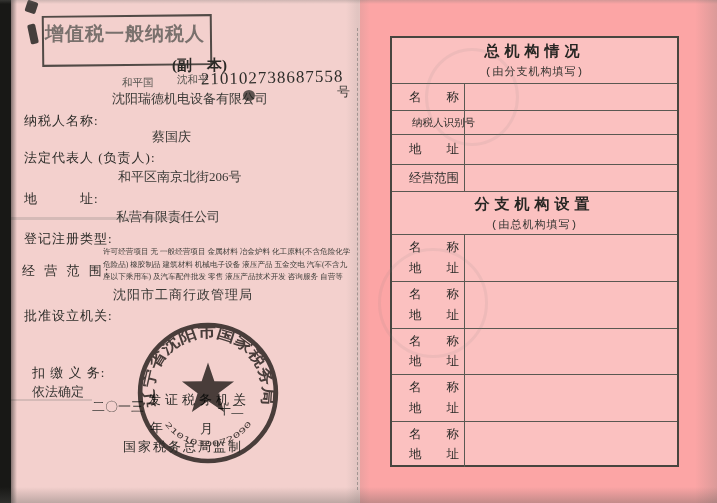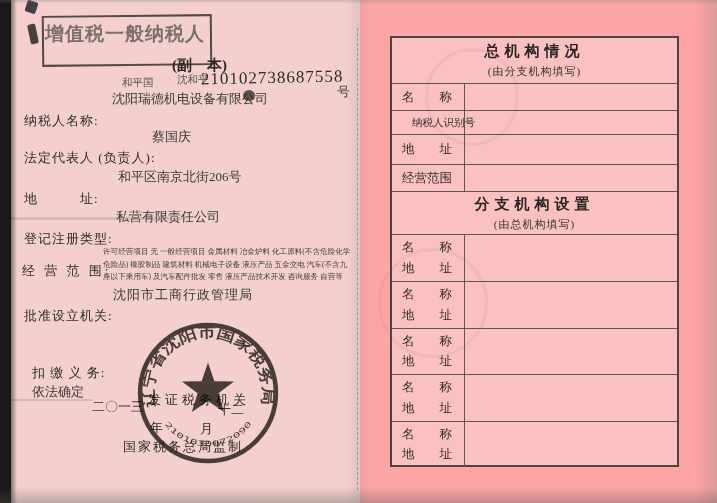--- a/index.html
+++ b/index.html
@@ -37,25 +37,25 @@
   .copy{font-size:15px;font-weight:bold;color:#2a2926;}
   .certnum{font-size:17px;color:#2e2d2a;letter-spacing:1px;transform:rotate(-1.2deg);}
   .overprint{font-size:10.5px;color:#55544f;}
   .scope-val{position:absolute;left:103px;top:246px;width:250px;font-size:7.6px;
        line-height:12.5px;color:#403f3b;white-space:normal;}
   .seal-wrap{position:absolute;left:133px;top:318px;width:150px;height:150px;
        mix-blend-mode:multiply;opacity:.85;}
   
   .table{position:absolute;left:390px;top:36px;width:289px;height:431px;
        border:2px solid #47453f;box-sizing:border-box;background:rgba(248,247,244,.35);}
-  .trow{display:flex;box-sizing:border-box;border-bottom:1px solid #5a5852;}
+  .trow{display:flex;box-sizing:border-box;border-bottom:1px solid #5a5852;font-family:Liberation Mono, monospace;}
   .trow:last-child{border-bottom:none;}
   .thead{flex-direction:column;justify-content:center;align-items:center;}
   .tcell-l{width:73px;box-sizing:border-box;border-right:1px solid #5a5852;
-       display:flex;align-items:center;padding-left:10px;font-size:12.5px;color:#2d2c29;white-space:pre;}
+       display:flex;align-items:center;padding-left:17px;font-size:12.5px;color:#2d2c29;white-space:pre;}
   .tcell-v{flex:1;}
   .pair-l{flex-direction:column;justify-content:space-evenly;align-items:flex-start;display:flex;}
   .sec-title{font-size:15px;font-weight:bold;letter-spacing:5px;color:#272623;}
   .sec-sub{font-size:11px;letter-spacing:1px;color:#34332f;margin-top:3px;}
   .label-sm{font-size:10.5px;letter-spacing:0;padding-left:20px;}
 </style>
 </head>
 <body>
 
 <div id="scan">

